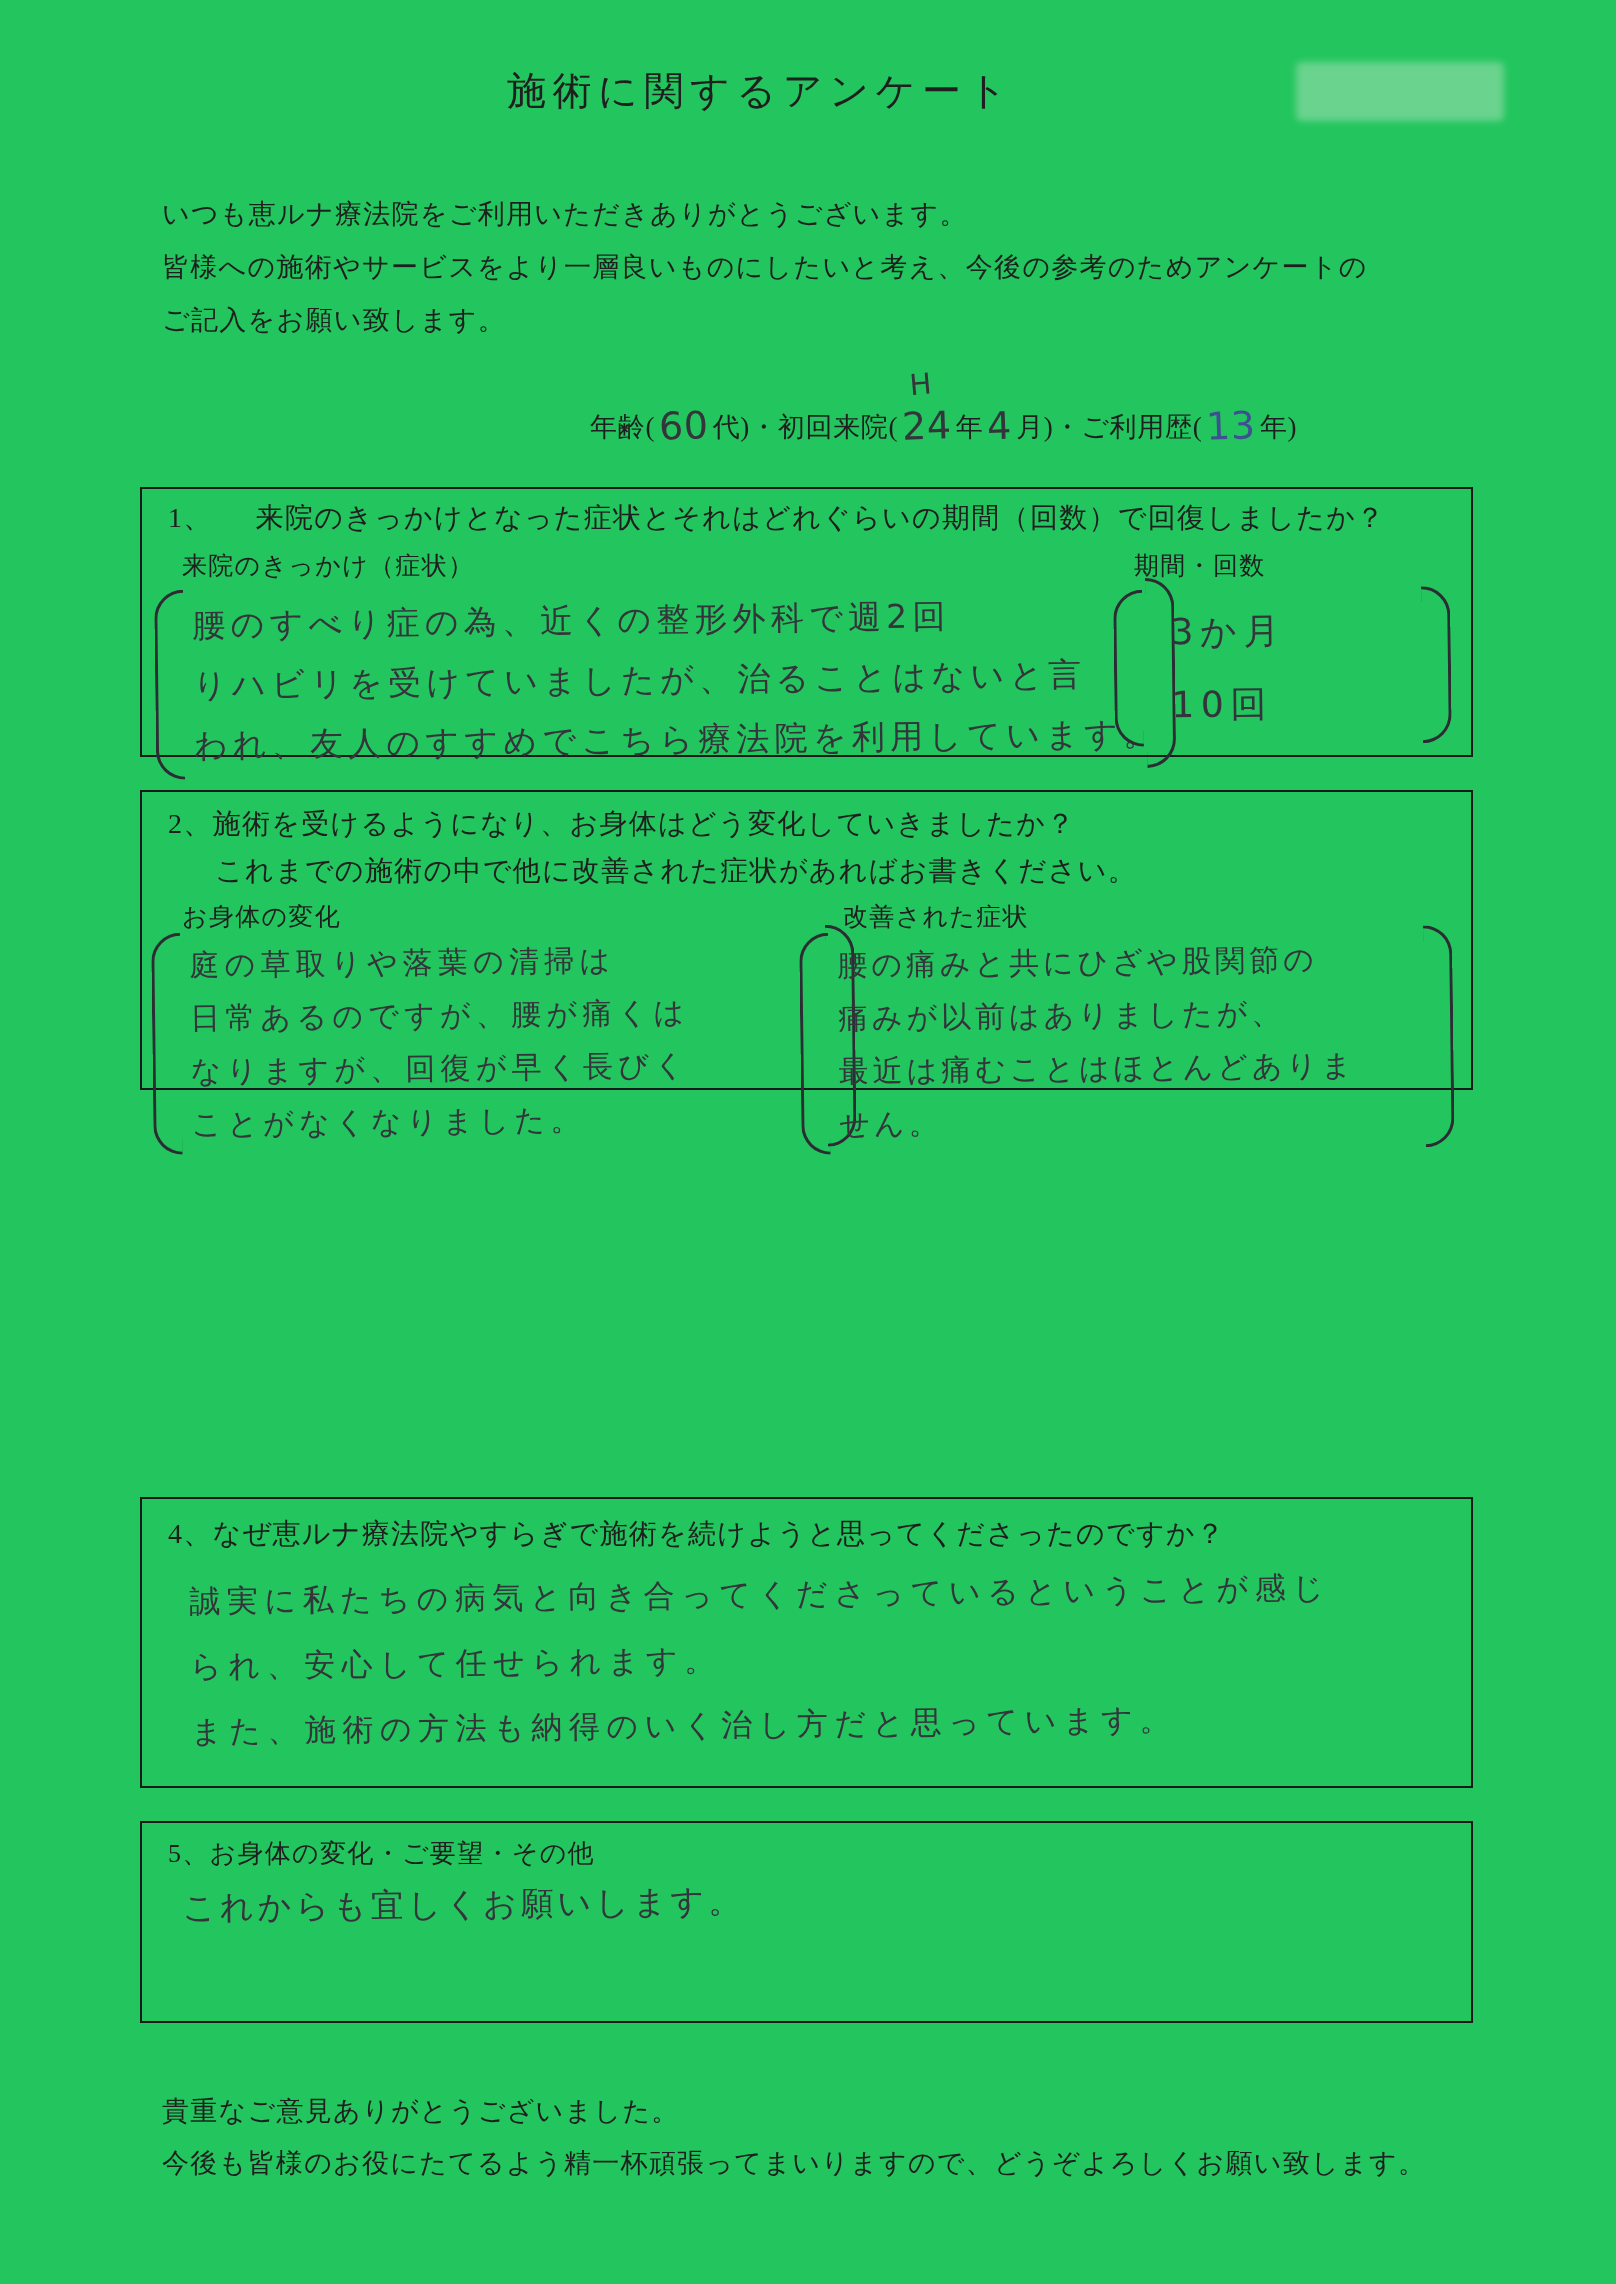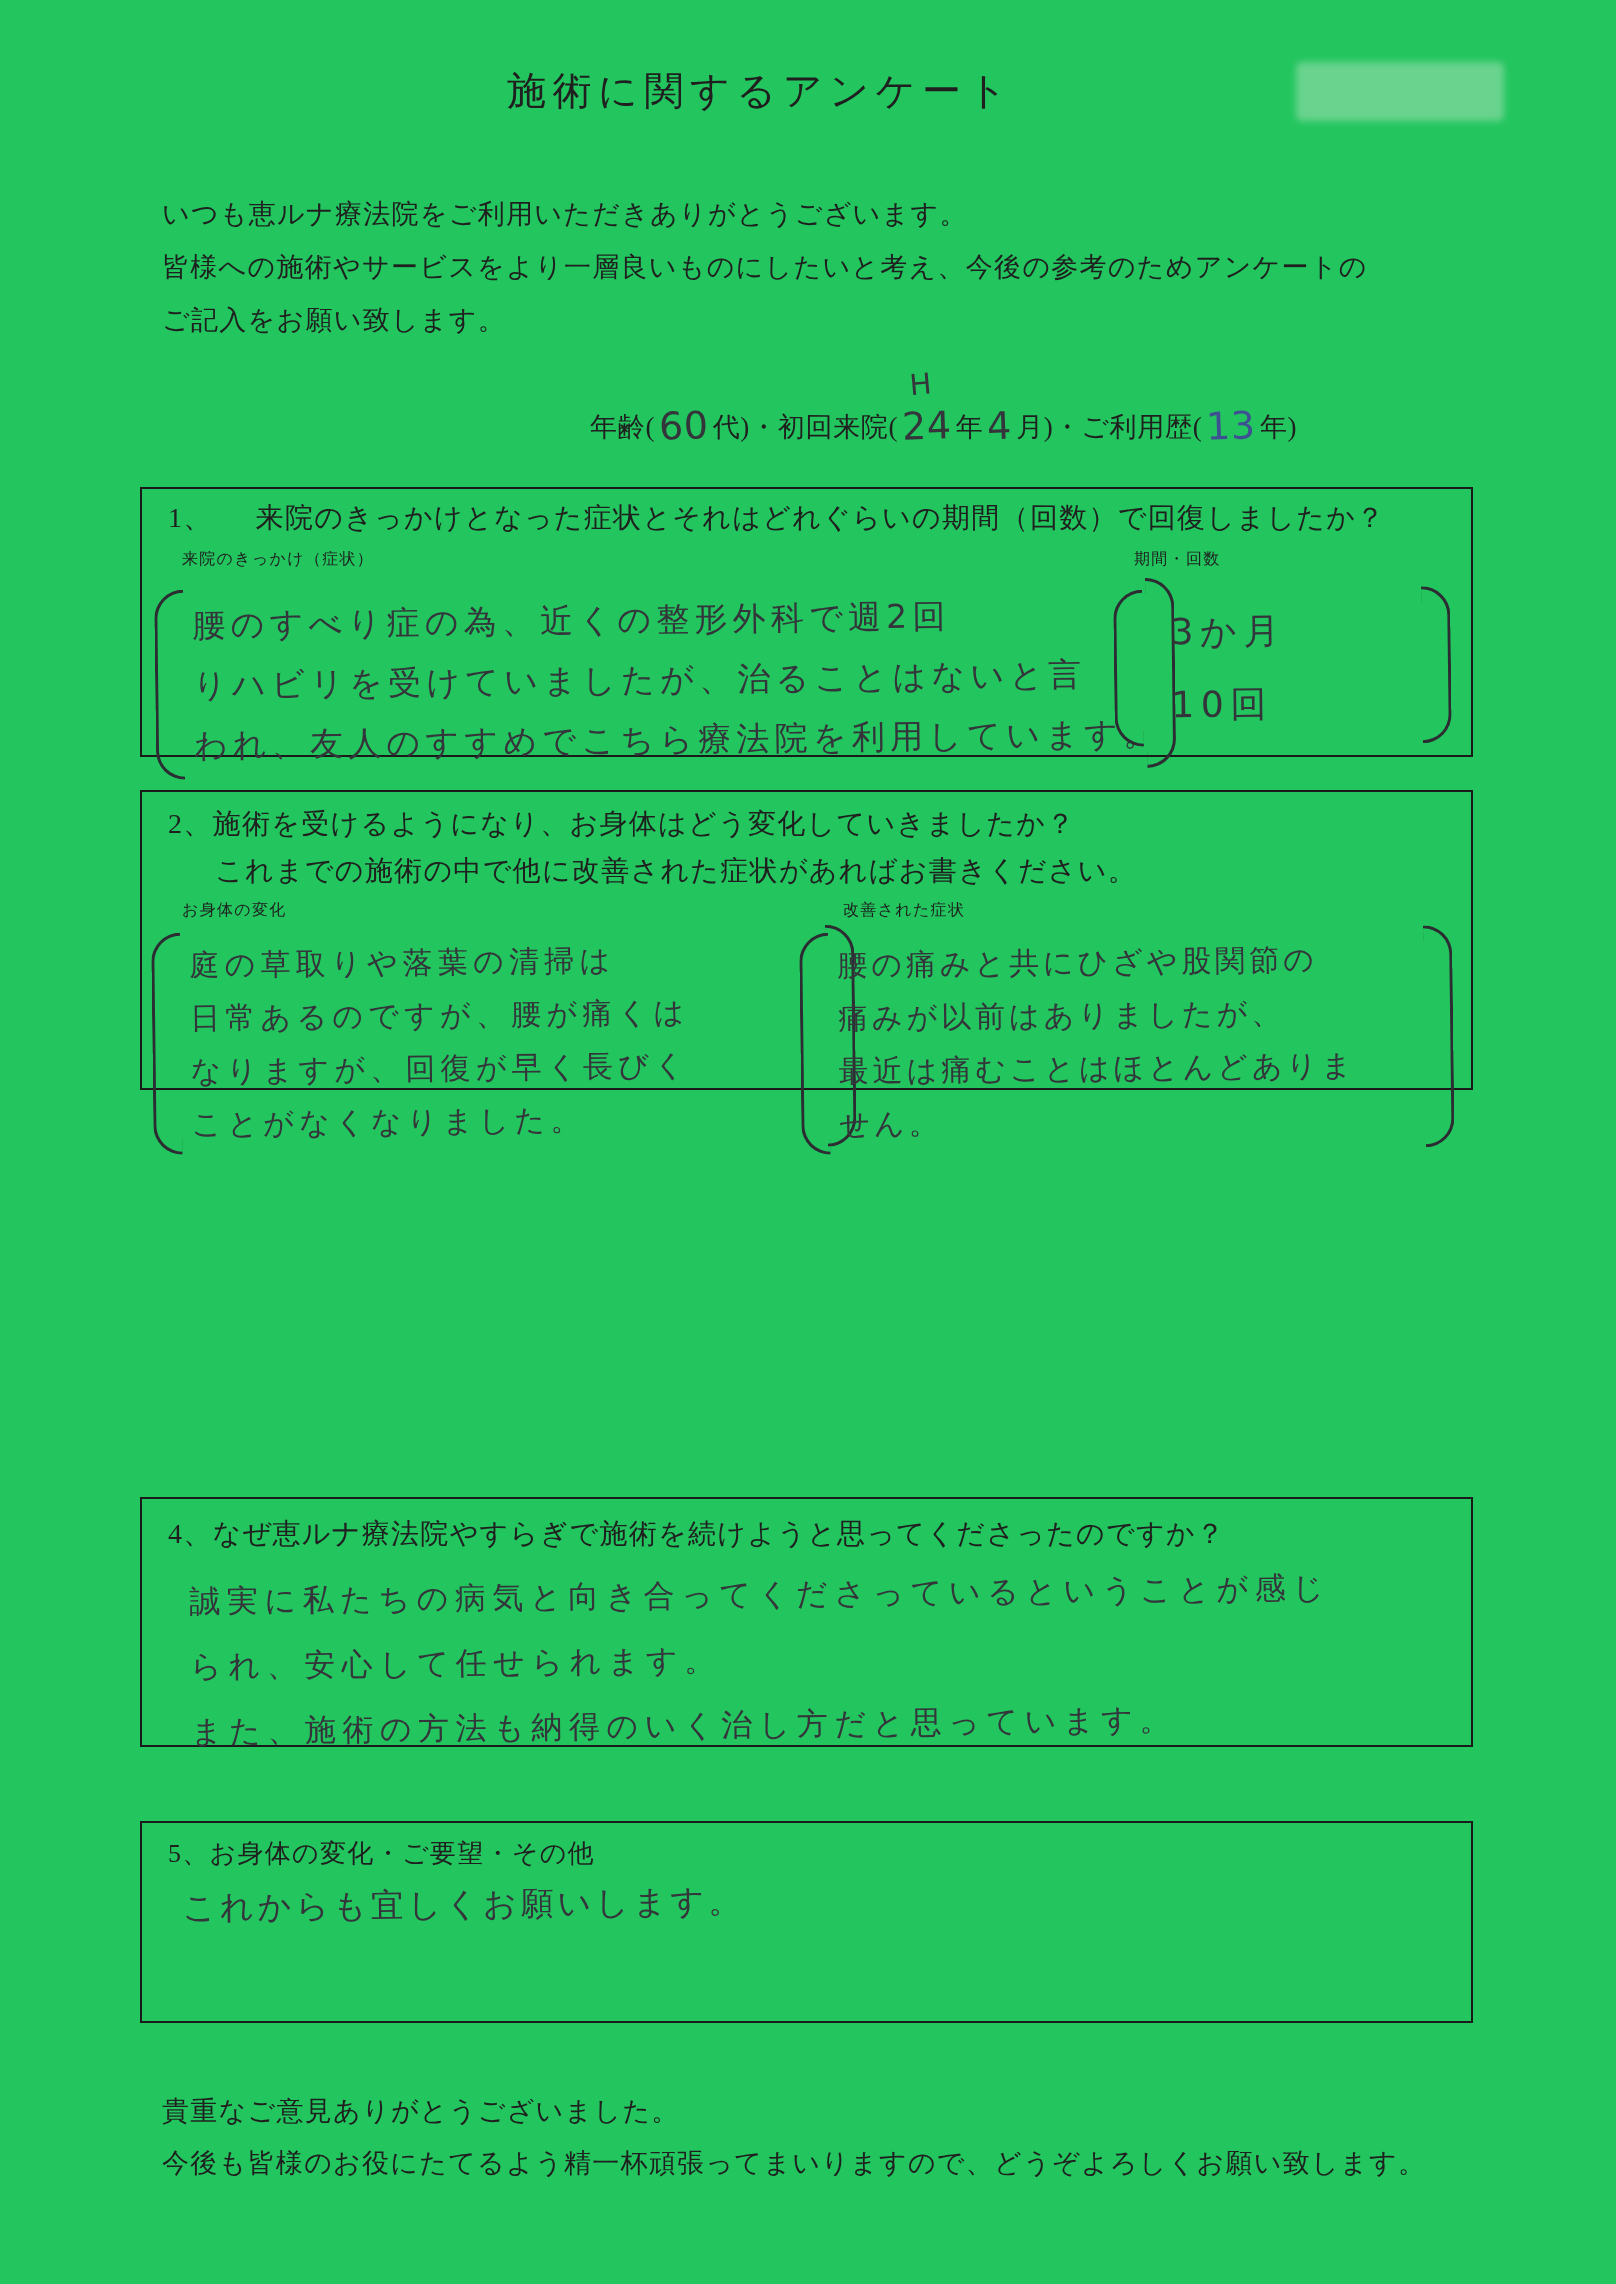--- a/index.html
+++ b/index.html
@@ -26,21 +26,21 @@
   }
   .profile span{vertical-align:baseline;}
   .qbox{
     position:absolute;left:140px;width:1333px;
     border:2.6px solid #1a1a1a;box-sizing:border-box;background:transparent;
   }
   .qline{
     position:absolute;font-size:28px;letter-spacing:1.3px;white-space:nowrap;
   }
   .sublabel{
-    position:absolute;font-size:16px;letter-spacing:1.3px;white-space:nowrap;
+    position:absolute;font-size:25px;letter-spacing:1.3px;white-space:nowrap;
   }
   .closing{
     position:absolute;left:162px;top:2085px;
     font-size:27px;line-height:52px;letter-spacing:1.3px;
   }
   
   .hw{
     font-family:"DejaVu Sans",sans-serif;
     color:#34343b;
     transform:rotate(-0.7deg);
@@ -128,21 +128,21 @@
 
     <div class="hw-block hw paren" style="left:657px;top:138px;width:653px;font-size:30px;line-height:53px;letter-spacing:3.9px;box-sizing:border-box;">
       <div class="line">腰の痛みと共にひざや股関節の</div>
       <div class="line">痛みが以前はありましたが、</div>
       <div class="line">最近は痛むことはほとんどありま</div>
       <div class="line">せん。</div>
     </div>
   </div>
 
 
-  <div class="qbox" style="top:1497px;height:250px;">
+  <div class="qbox" style="top:1497px;height:291px;">
     <div class="qline" style="left:26px;top:15.6px;">
       <span>4、</span><span>なぜ恵ルナ療法院やすらぎで施術を続けようと思ってくださったのですか？</span>
     </div>
     <div class="hw-block hw" style="left:47px;top:70px;font-size:31px;line-height:65px;letter-spacing:6.5px;white-space:nowrap;">
       <div class="line">誠実に私たちの病気と向き合ってくださっているということが感じ</div>
       <div class="line">られ、安心して任せられます。</div>
       <div class="line">また、施術の方法も納得のいく治し方だと思っています。</div>
     </div>
   </div>
 

